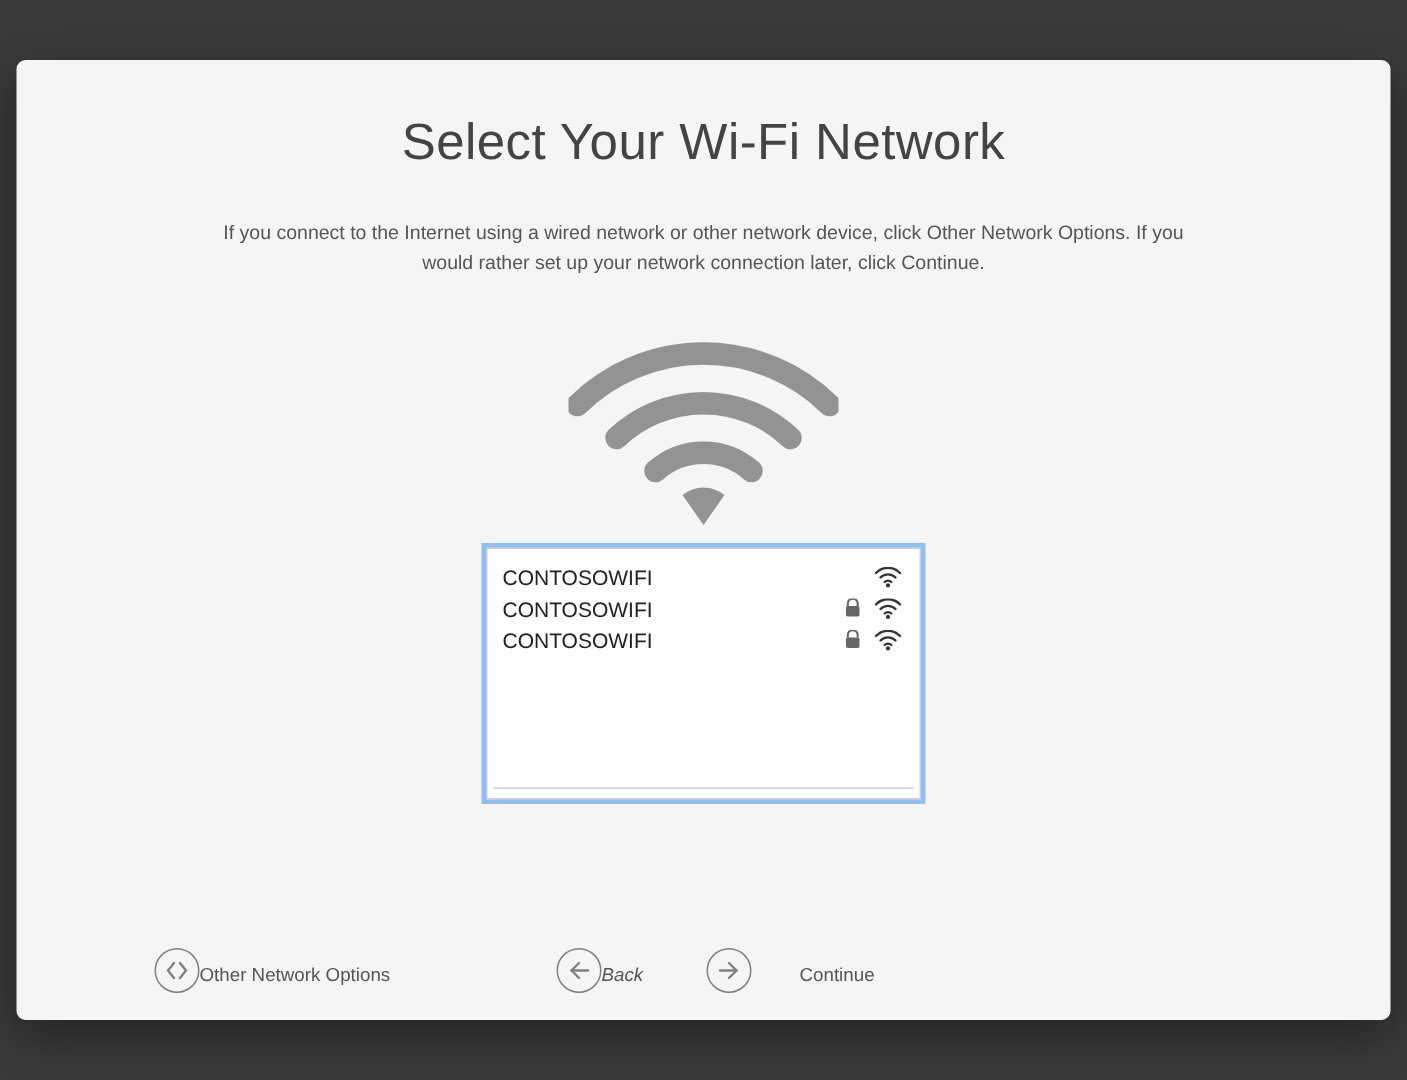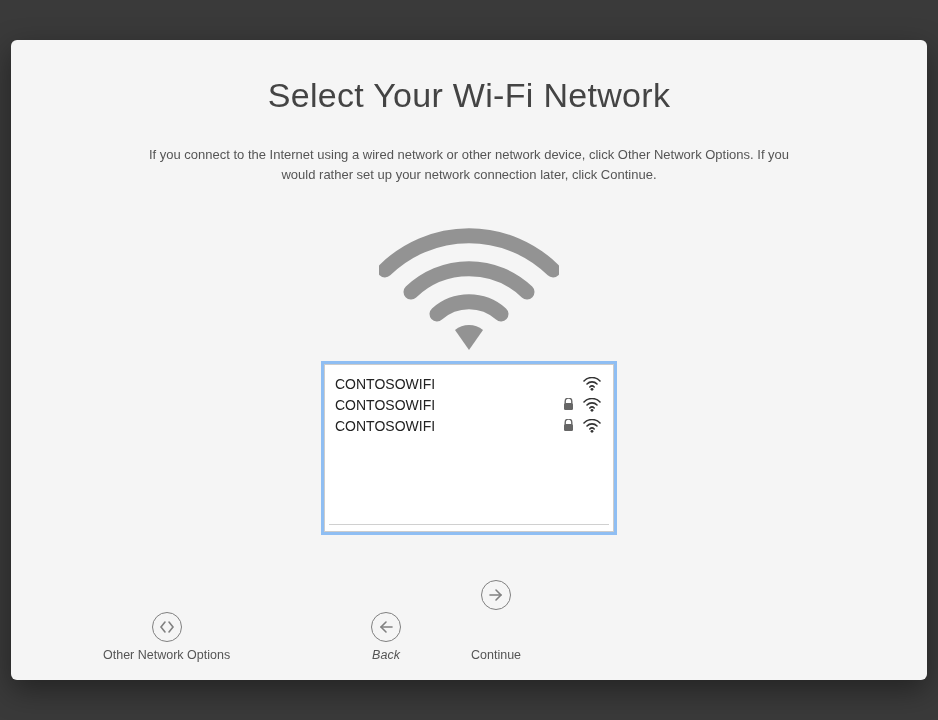--- a/index.html
+++ b/index.html
@@ -77,21 +77,21 @@
     .button-bar {
       position: absolute;
       bottom: 18px;
       left: 0;
       right: 0;
       display: flex;
       align-items: flex-end;
     }
     .nav-btn {
       display: flex;
-      flex-direction: column;
+      flex-direction: row;
       align-items: center;
       cursor: pointer;
       position: absolute;
     }
     .nav-btn .circle {
       width: 30px;
       height: 30px;
       border: 1.5px solid #808080;
       border-radius: 50%;
       display: flex;

